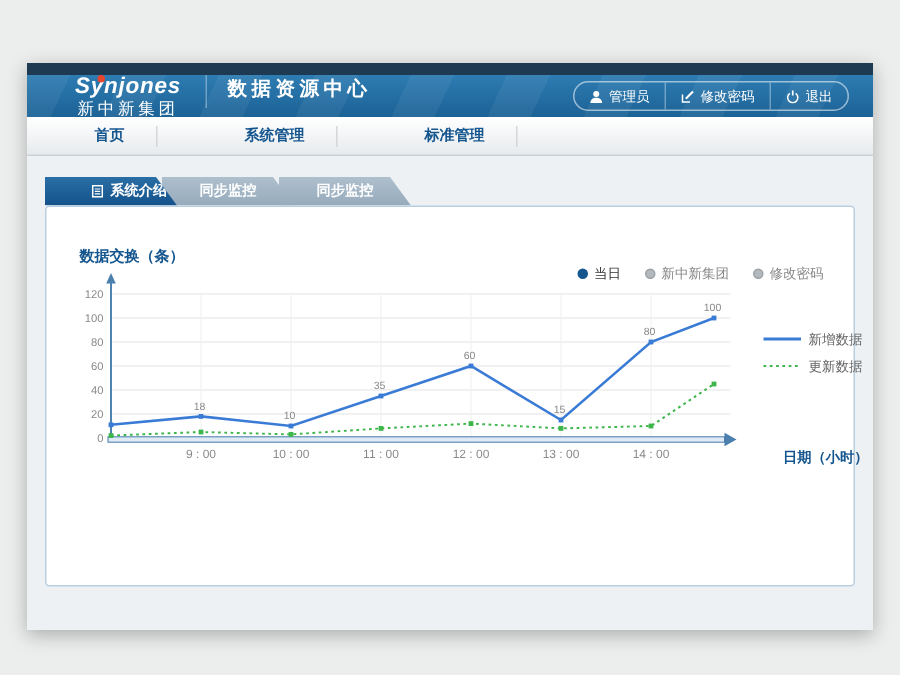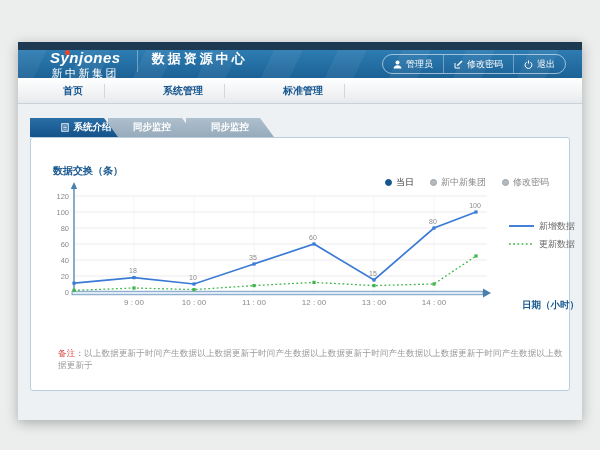--- a/index.html
+++ b/index.html
@@ -212,18 +212,15 @@
           </g>
           <g>
             <line x1="468" y1="44" x2="493" y2="44" stroke="#3a7bd5" stroke-width="1.9" stroke-dasharray="none"></line>
             <text x="498" y="47" font-size="9" fill="#666">新增数据</text>
           </g>
           <g>
             <line x1="468" y1="62" x2="493" y2="62" stroke="#3cb54a" stroke-width="1.4" stroke-dasharray="1.8 2.4"></line>
             <text x="498" y="65" font-size="9" fill="#666">更新数据</text>
           </g>
         </svg>
-      <div class="note">
-        <span class="prefix">备注：</span><span>以上数据更新于时间产生数据以上数据更新于时间产生数据以上数据更新于时间产生数据以上数据更新于时间产生数据以上数据更新于</span>
-      </div>
     </div>
   </div>
 </div>
 
 </body></html>

